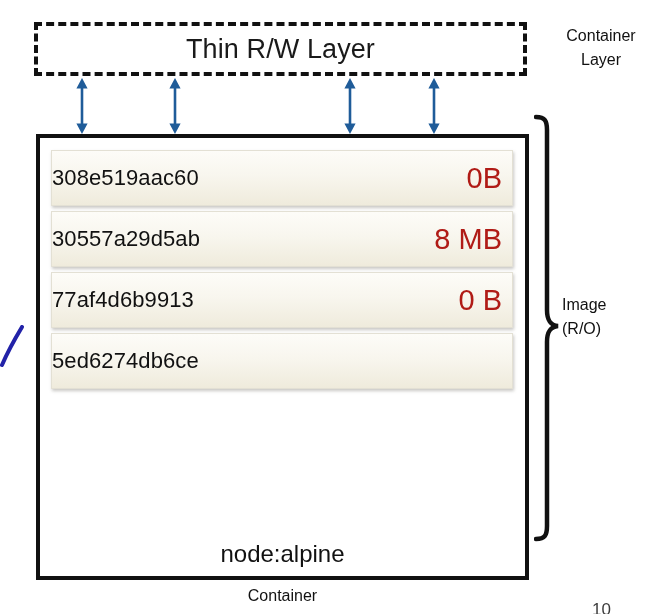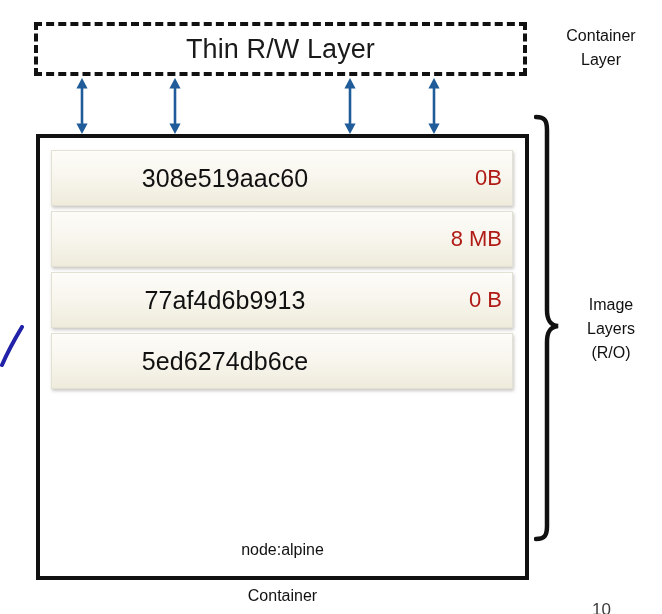--- a/index.html
+++ b/index.html
@@ -87,46 +87,46 @@
     background: linear-gradient(180deg, #fdfcf8 0%, #f8f6ee 45%, #efebdc 100%);
     box-shadow: 1px 2px 3px rgba(120,118,110,0.40);
     display: flex;
     align-items: center;
   }
 
   .layer-hash {
     position: absolute;
     left: 0;
     right: 0;
-    text-align: center;
-    font-size: 25px;
+    text-align: left;
+    font-size: 22px;
     line-height: 1;
     color: #111111;
     letter-spacing: 0.1px;
     padding-right: 114px;
     box-sizing: border-box;
   }
   .layer-size {
     position: absolute;
     right: 10px;
     width: 78px;
     text-align: right;
-    font-size: 22px;
+    font-size: 29px;
     line-height: 1;
     color: #b01b16;
     white-space: nowrap;
   }
 
   #image-name {
     position: absolute;
     left: 0;
     right: 0;
     top: 404px;
     text-align: center;
-    font-size: 16px;
+    font-size: 24px;
     line-height: 1;
     color: #111111;
   }
 
   
   #container-caption {
     position: absolute;
     left: 36px;
     top: 586px;
     width: 493px;
@@ -144,21 +144,21 @@
     width: 26px;
     height: 428px;
   }
   #brace svg { display: block; }
 
   #image-layers-caption {
     position: absolute;
     left: 562px;
     top: 293px;
     width: 98px;
-    text-align: center;
+    text-align: left;
     font-size: 16px;
     line-height: 24px;
     color: #111111;
   }
 
   
   #pen-mark {
     position: absolute;
     left: 0px;
     top: 325px;
@@ -222,20 +222,21 @@
 
 <div id="container-box">
   <div id="layer-stack">
 
     <div class="layer-row">
       <span class="layer-hash">308e519aac60</span>
       <span class="layer-size">0B</span>
     </div>
 
     <div class="layer-row">
+      <span class="layer-hash">30557a29d5ab</span>
       <span class="layer-size">8 MB</span>
     </div>
 
 
 
     <div class="layer-row">
       <span class="layer-hash">77af4d6b9913</span>
       <span class="layer-size">0 B</span>
     </div>
 
@@ -251,21 +252,20 @@
 <div id="container-caption">Container</div>
 
 <div id="brace">
   <svg width="26" height="428" viewBox="0 0 26 428" fill="none">
     <path d="M2 3 C 11 3, 13 7, 13 16 L 13 196 C 13 206, 16 211, 24 212 C 16 213, 13 218, 13 228 L 13 412 C 13 421, 11 425, 2 425" stroke="#111111" stroke-width="4.5" stroke-linecap="round" fill="none"></path>
   </svg>
 </div>
 
 <div id="image-layers-caption">
   <div>Image</div>
-  <div>Layers</div>
   <div>(R/O)</div>
 </div>
 
 <div id="pen-mark">
   <svg width="26" height="42" viewBox="0 0 26 42">
     <path d="M22 2 C 16 12, 8 26, 2 40" stroke="#2222a8" stroke-width="4" stroke-linecap="round" fill="none"></path>
   </svg>
 </div>
 
 <div id="page-number">10</div>

